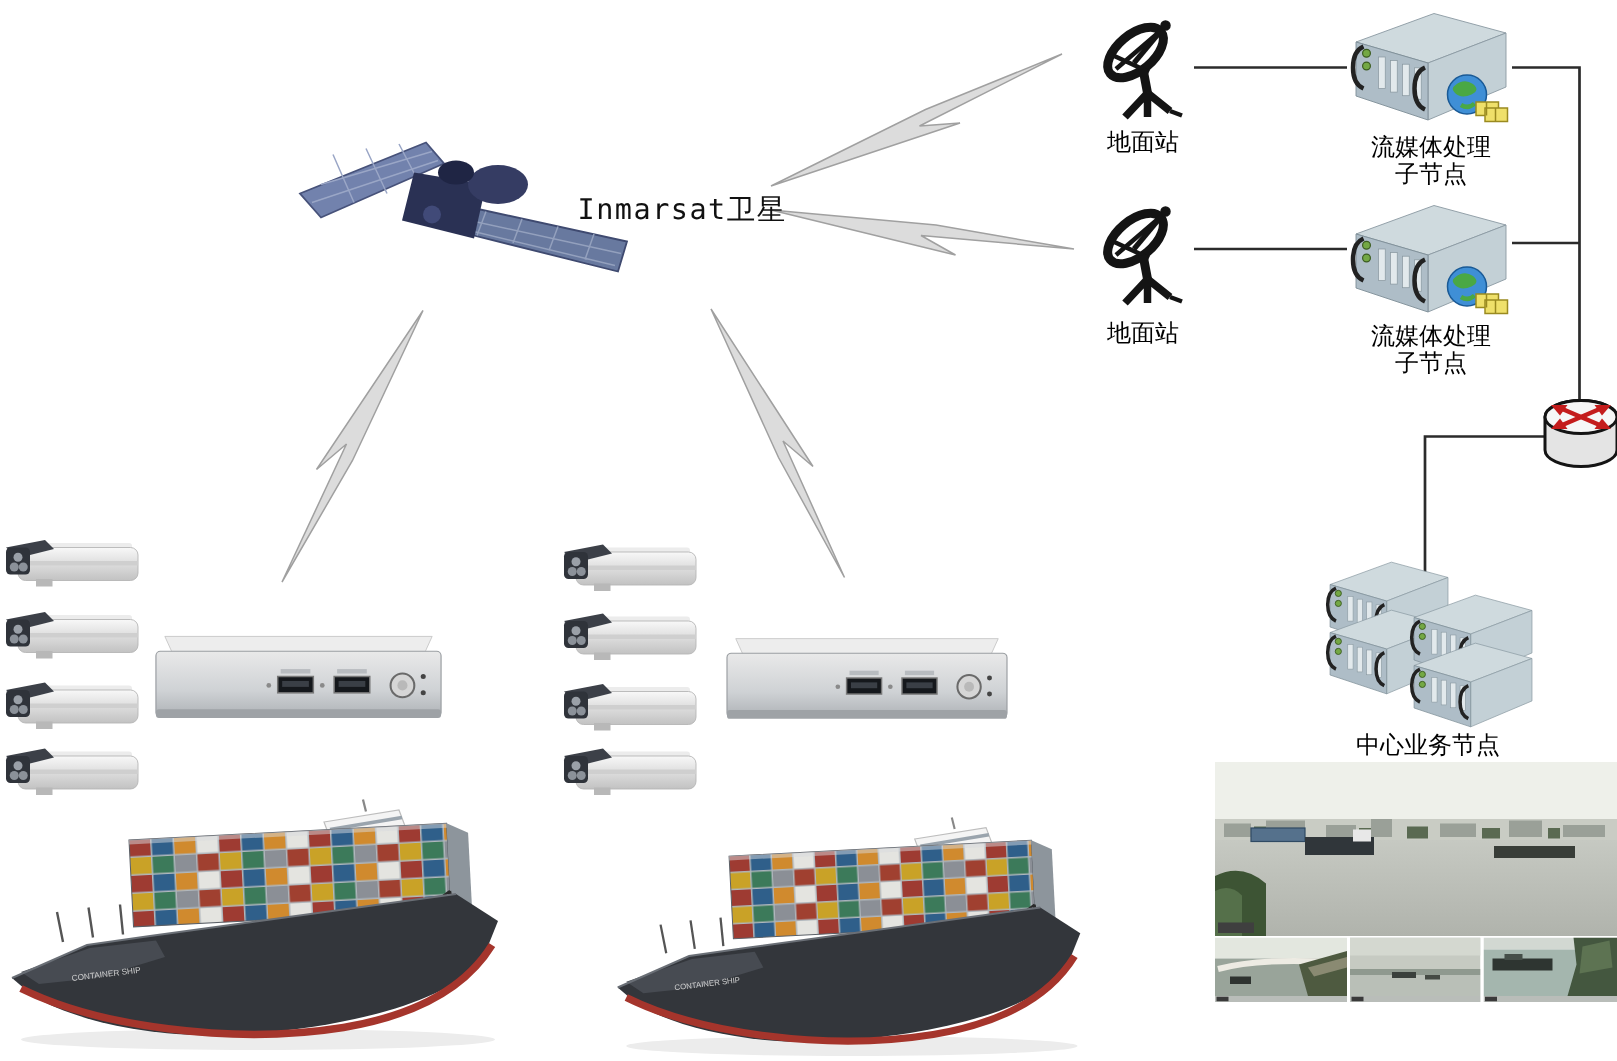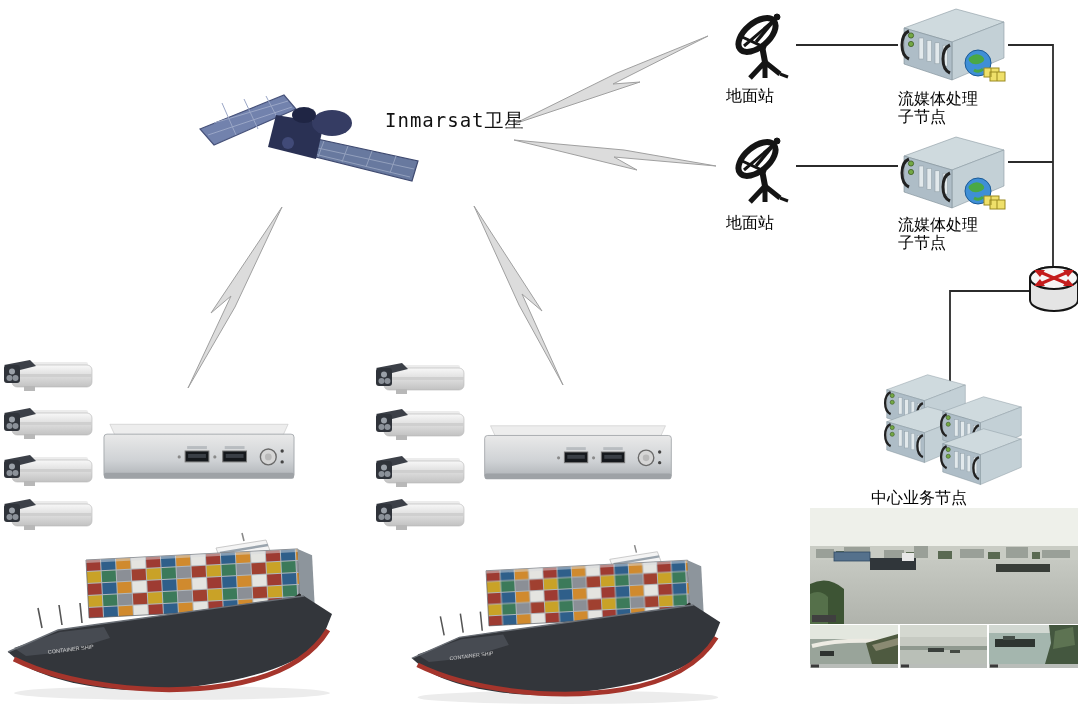--- a/index.html
+++ b/index.html
@@ -1,21 +1,21 @@
 <!DOCTYPE html>
 <html><head>
 <meta charset="utf-8">
 <style>
   html,body{margin:0;padding:0;background:#fff;}
   #canvas{position:relative;width:1078px;height:707px;background:#ffffff;overflow:hidden;
           font-family:"Liberation Serif",serif;color:#000;}
   .abs{position:absolute;}
-  .cn-label{font-size:16px;line-height:1.15;color:#000;}
+  .cn-label{font-size:16px;line-height:1.15;text-align:center;color:#000;}
   .sat-label{font-family:"DejaVu Sans Mono","Liberation Serif",monospace;font-size:19px;
-             letter-spacing:1px;color:#111;white-space:nowrap;}
+             letter-spacing:1px;color:#111;white-space:nowrap;margin-top:19px;}
   svg{display:block;}
   #wires{position:absolute;left:0;top:0;z-index:1;}
   .node{z-index:2;}
 </style>
 </head>
 <body>
 
 <div id="canvas">
 
   <svg width="0" height="0" style="position:absolute" aria-hidden="true">

